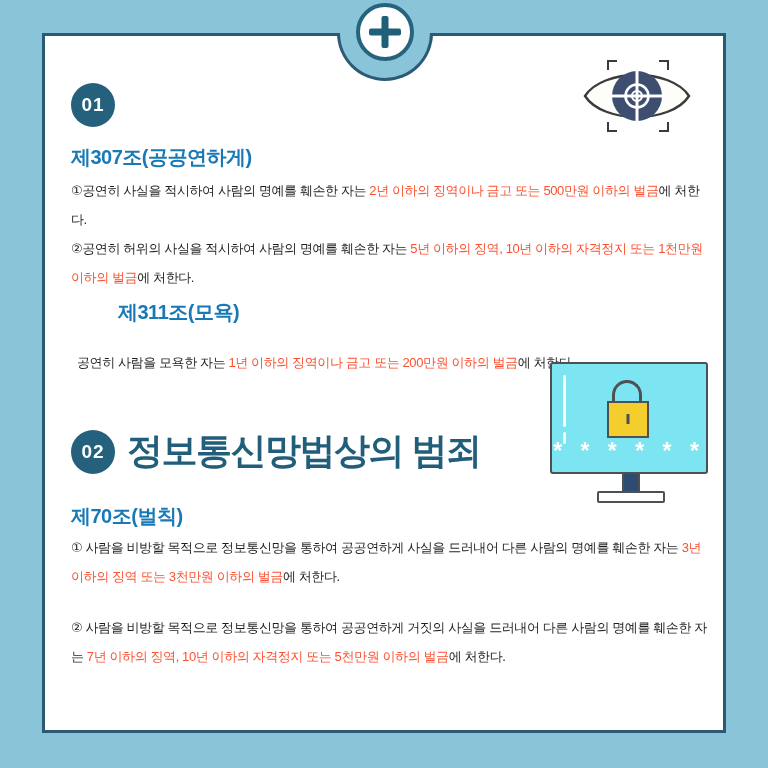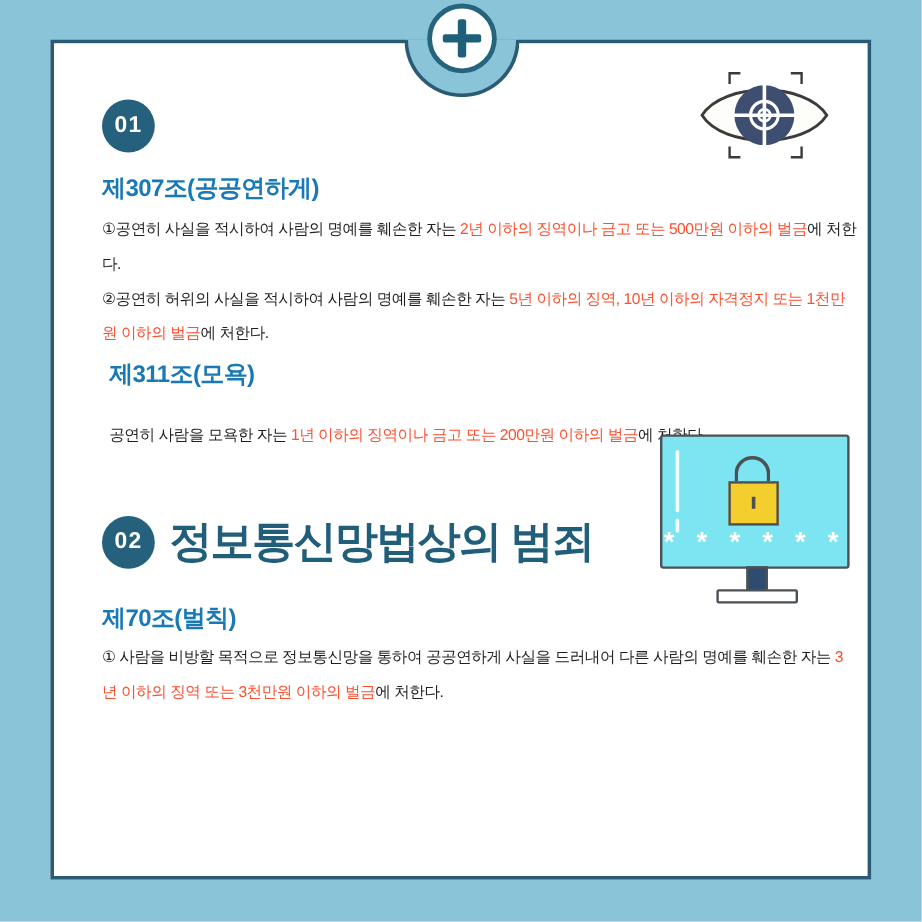--- a/index.html
+++ b/index.html
@@ -23,21 +23,21 @@
     position:absolute; left:311px; top:-33px; width:58px; height:58px;
     background:#ffffff; border:4px solid #26647E; border-radius:50%;
     box-sizing:border-box;
   }
   .plus-h, .plus-v { position:absolute; background:#1E5F7A; border-radius:2px; }
   .plus-h { left:50%; top:50%; width:32px; height:7px; transform:translate(-50%,-50%); }
   .plus-v { left:50%; top:50%; width:7px; height:32px; transform:translate(-50%,-50%); }
 
   .eye-svg { position:absolute; left:538px; top:17px; }
 
-  .content { position:absolute; left:0; top:0; right:0; bottom:0; padding:0 8px 0 40px; box-sizing:border-box; }
+  .content { position:absolute; left:0; top:0; right:0; bottom:0; padding:0 8px 0 26px; box-sizing:border-box; }
 
   .sec-header { display:flex; align-items:center; gap:15px; }
   .sec-header.h1 { margin-top:47px; }
   .sec-header.h2 { margin-top:50px;gap:12px; }
   .badge {
     width:44px; height:44px; border-radius:50%; background:#25617C;
     color:#ffffff; font-size:19px; font-weight:bold; letter-spacing:1px;
     display:flex; align-items:center; justify-content:center; flex:0 0 44px;
   }
   .sec-title {
@@ -48,21 +48,21 @@
     color:#1979B6; font-size:20px; font-weight:bold; line-height:24px; letter-spacing:-0.5px;
   }
   .para {
     font-size:13px; line-height:29px; color:#1F1F1F; letter-spacing:-0.4px;
     max-width:652px;
   }
   .accent { color:#FB5030; }
 
   #h307 { margin-top:18px; }
   #p307 { margin-top:7px; }
-  #h311 { margin-top:8px; padding-left:6px; }
+  #h311 { margin-top:8px; padding-left:6px;margin-left:41px; }
   #p311 { margin-top:24px; padding-left:6px; }
   #h70  { margin-top:28px; }
   #p70a { margin-top:5px; }
   #p70b { margin-top:22px; }
 
   
   .monitor { position:absolute; left:505px; top:326px; width:162px; height:142px; }
   .screen {
     position:absolute; left:0; top:0; width:158px; height:112px;
     background:#7DE4F1; border:2px solid #4C5156; border-radius:3px; box-sizing:border-box;
@@ -128,20 +128,21 @@
       <div><span>공연히 사람을 모욕한 자는 </span><span class="accent">1년 이하의 징역이나 금고 또는 200만원 이하의 벌금</span><span>에 처한다.</span></div>
     </div>
 
     <div class="sec-header h2">
       <div class="badge">02</div>
       <h2 class="sec-title">정보통신망법상의 범죄</h2>
     </div>
 
     <div class="article-heading" id="h70">제70조(벌칙)</div>
     <div class="para" id="p70a"><span>① 사람을 비방할 목적으로 정보통신망을 통하여 공공연하게 사실을 드러내어 다른 사람의 명예를 훼손한 자는 </span><span class="accent">3년 이하의 징역 또는 3천만원 이하의 벌금</span><span>에 처한다.</span></div>
+    <div class="para" id="p70b"><span>② 사람을 비방할 목적으로 정보통신망을 통하여 공공연하게 거짓의 사실을 드러내어 다른 사람의 명예를 훼손한 자는 </span><span class="accent">7년 이하의 징역, 10년 이하의 자격정지 또는 5천만원 이하의 벌금</span><span>에 처한다.</span></div>
 
   </div>
 
   <div class="monitor">
     <div class="screen">
       <div class="hl1"></div>
       <div class="hl2"></div>
       <div class="shackle"></div>
       <div class="lockbody">
         <div class="keyhole"></div>

